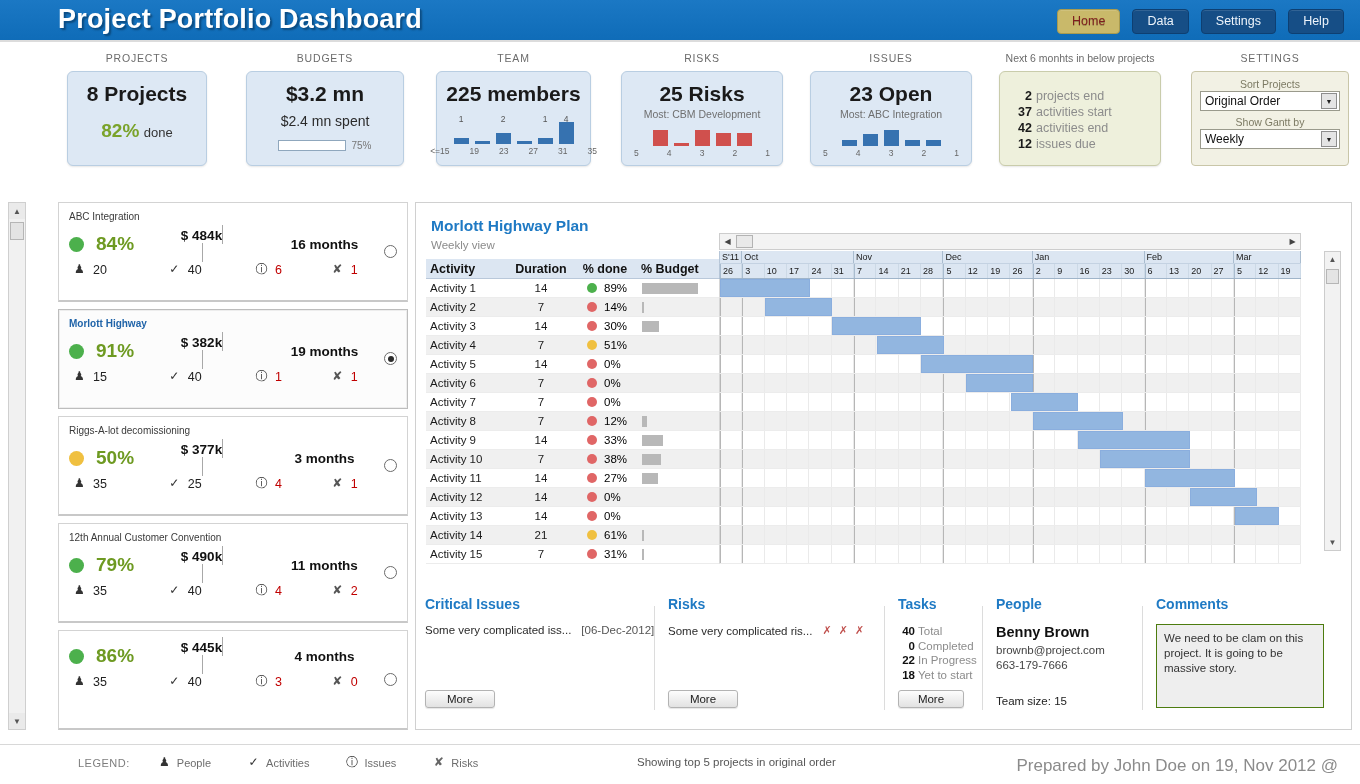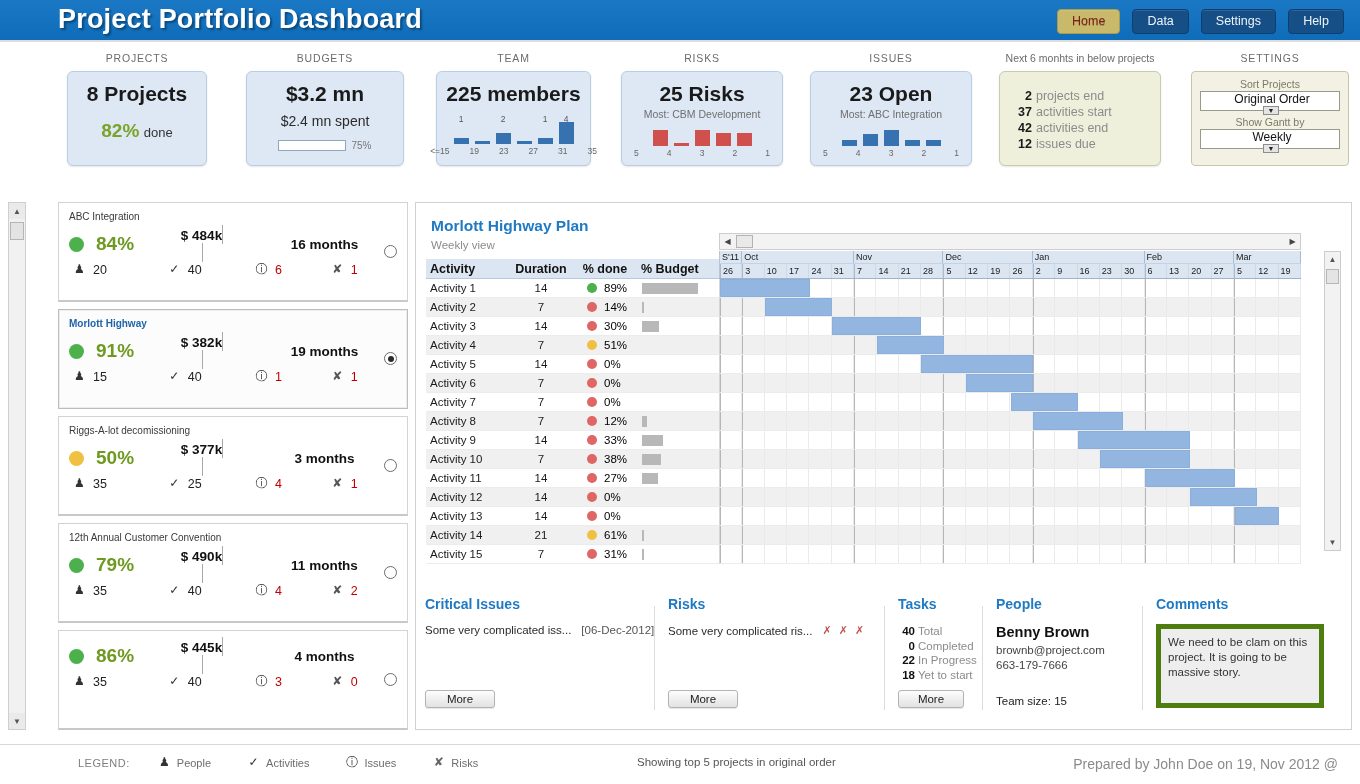--- a/index.html
+++ b/index.html
@@ -71,21 +71,21 @@
   .hist-lab.wide { width:22px; }
 
   .ends-list { text-align:left; padding:2px 6px 2px 2px; }
   .ends-row { font-size:12.5px; color:#8c8c8c; line-height:16px; white-space:nowrap; }
   .ends-row b { color:#1a1a1a; display:inline-block; min-width:22px; text-align:right; margin-right:4px; }
 
   .settings-box { background:#f2f1e4; border:1px solid #c9c6a8; border-radius:4px; padding:6px 8px 8px; text-align:center; }
   .set-lab { font-size:10.5px; color:#7c7a63; margin-bottom:1px; }
   .set-sel {
     background:#fff; border:1px solid #9a9a8c; height:20px; display:flex;
-    align-items:center; justify-content:space-between; padding-left:4px; margin-bottom:5px;flex-direction:column;
+    align-items:center; justify-content:space-between; padding-left:4px; margin-bottom:5px;
   }
   .set-val { font-size:12px; color:#111; }
   .set-arrow {
     width:16px; height:16px; margin-right:2px; background:#e4e4e4;
     border:1px solid #8d8d8d; display:flex; align-items:center; justify-content:center;
     font-size:7px; color:#222;
   }
 
   
   .body-area { position:absolute; left:0; top:199px; width:1360px; height:540px; }
@@ -204,31 +204,31 @@
     position:absolute; bottom:6px; left:0; width:70px; height:18px;
     background: linear-gradient(#fdfdfd,#e2e2e2); border:1px solid #b3b3b3; border-radius:3px;
     font-size:11.5px; color:#222; display:flex; align-items:center; justify-content:center;
     box-shadow:0 1px 1px rgba(0,0,0,.10); cursor:pointer;
   }
   .tk { font-size:11.5px; line-height:14.5px; color:#8c8c8c; white-space:nowrap; }
   .tk b { color:#111; display:inline-block; min-width:17px; text-align:right; margin-right:3px; }
   .pname-b { font-size:14.5px; font-weight:bold; color:#111; margin-bottom:3px; }
   .pmail { font-size:11.5px; color:#444; line-height:15px; }
   .tsize { position:absolute; bottom:7px; left:0; font-size:11.5px; color:#222; white-space:nowrap; }
-  .cbox { width:168px; height:84px; background:#eeeeee; border:5px solid #4d7c0f;
+  .cbox { width:168px; height:84px; background:#eeeeee; border:1px solid #4d7c0f;
           font-size:11.5px; color:#333; padding:6px 7px; line-height:15px; }
 
   
   .footer { position:absolute; left:0; top:744px; width:1360px; height:40px;
             border-top:1px solid #d8d8d8; background:#fff; }
   .legend { position:absolute; left:78px; top:11px; display:flex; align-items:center; gap:0; }
   .legend .lt { font-size:11px; color:#7d7d7d; letter-spacing:.5px; margin-right:28px; }
   .legend .li { font-size:11px; color:#6d6d6d; display:flex; align-items:center; gap:6px; margin-right:36px; }
   .fcenter { position:absolute; left:637px; top:11px; font-size:11.5px; color:#555; }
-  .fright { position:absolute; right:22px; top:11px; font-size:14px; color:#8b8b8b; }
+  .fright { position:absolute; right:22px; top:11px; font-size:17px; color:#8b8b8b; }
 </style>
 </head>
 <body>
 
 <div id="page">
 
   <div class="header">
     <div class="header-title">Project Portfolio Dashboard</div>
     <div class="navbtns">
       <div class="navbtn active">Home</div>

